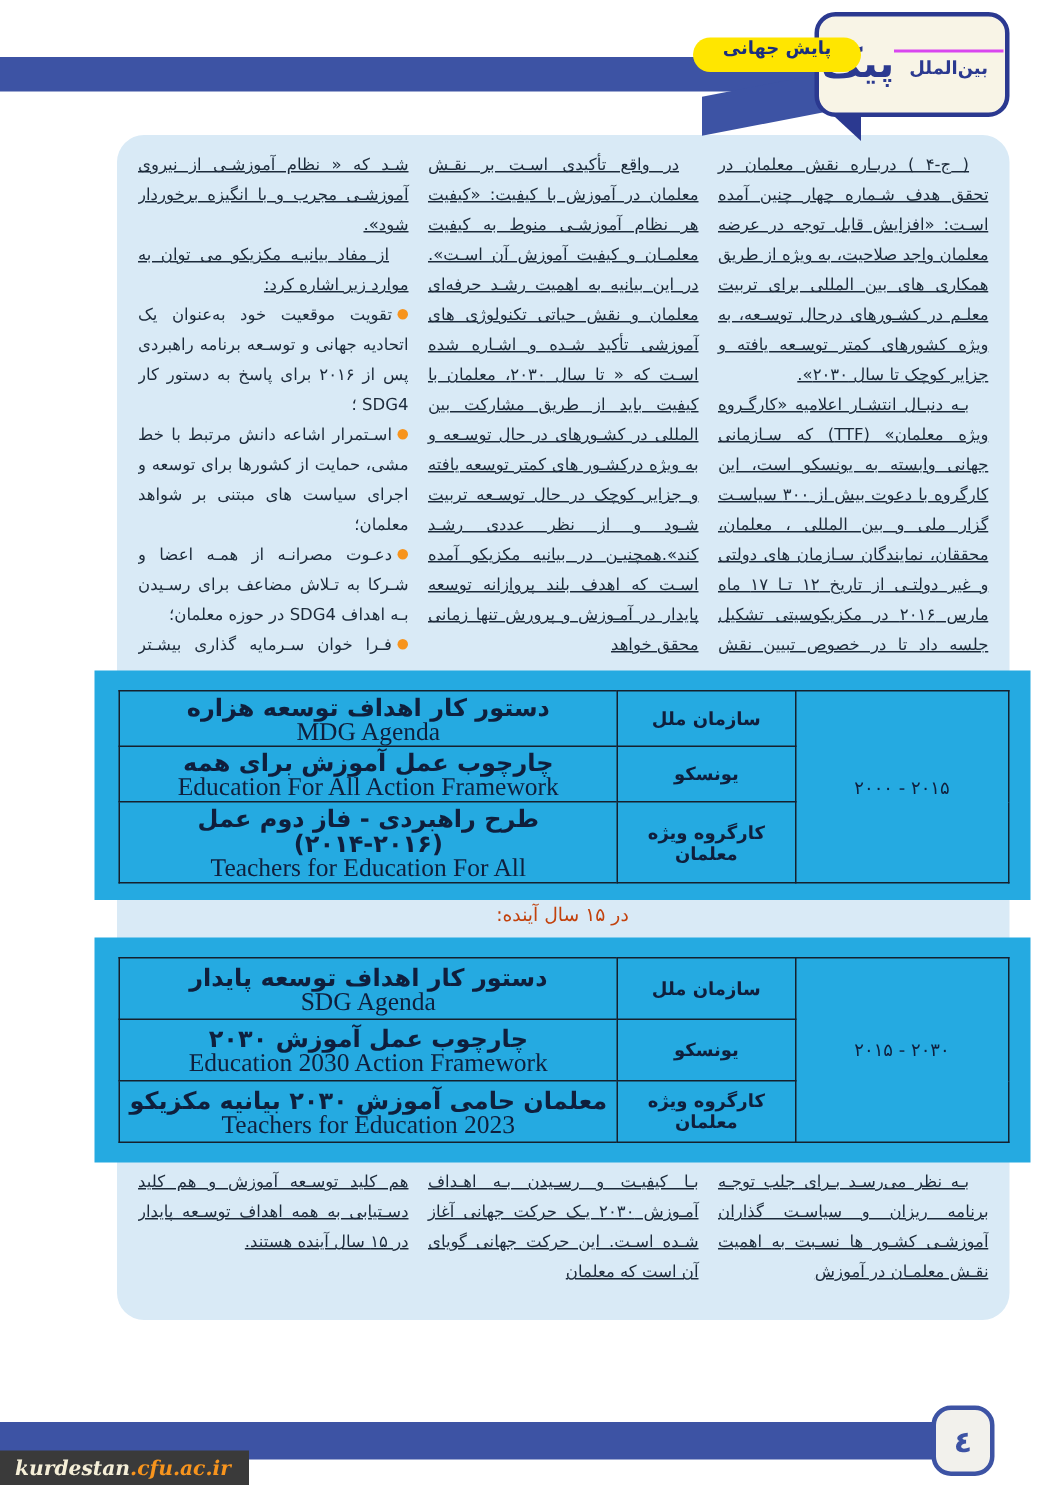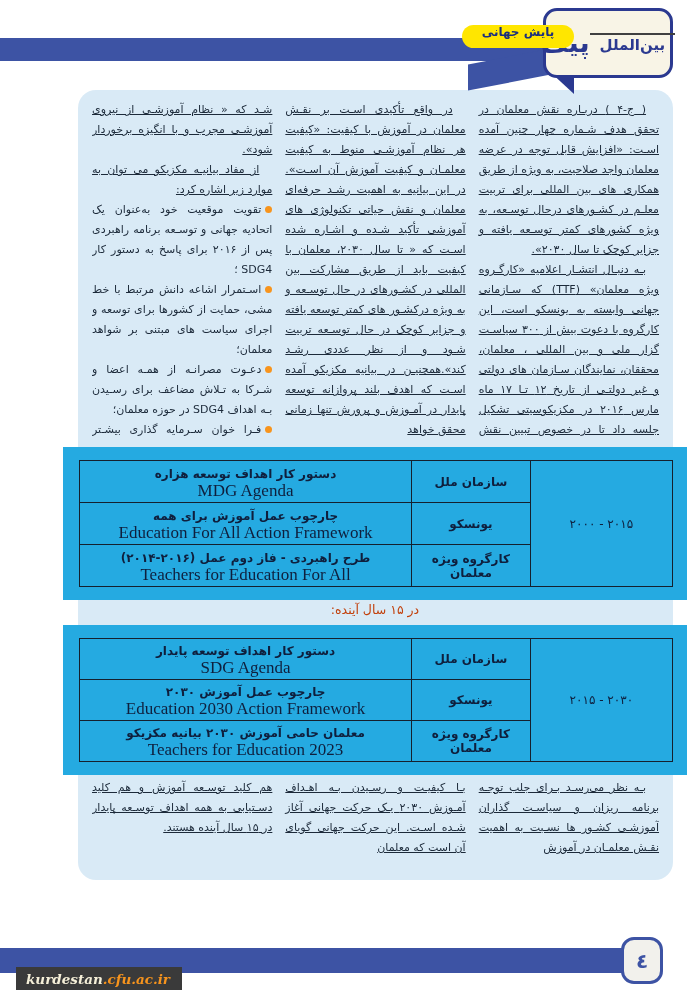--- a/index.html
+++ b/index.html
@@ -8,21 +8,21 @@
 
   
   .header-bar { position:absolute; top:38px; left:0; width:648px; height:23px; background:#3d53a4; z-index:1; }
   .header-swoosh { position:absolute; top:50px; left:468px; width:150px; height:26px; background:#3d53a4; transform:skewY(-11deg); z-index:1; }
   .header-badge { position:absolute; top:25px; left:462px; width:112px; height:23px; background:#ffe600; border-radius:12px; z-index:4;
                   display:flex; align-items:flex-start; justify-content:center; color:#1b2f7e; font-weight:bold; font-size:12px; }
   .logo-tail { position:absolute; top:70px; left:548px; width:0; height:0; border-top:24px solid #2b3990; border-left:26px solid transparent; z-index:2; }
   .logo-bubble { position:absolute; top:8px; left:543px; width:130px; height:70px; background:#f8f4e6; border:3px solid #2b3990; border-radius:14px; z-index:3;
                  display:flex; flex-direction:row; align-items:center; justify-content:center; color:#2b3990; }
   .logo-line1 { font-size:27px; font-weight:bold; line-height:30px; }
-  .logo-line2 { font-size:15px; font-weight:bold; line-height:18px; border-top:2px solid #404040; padding:1px 10px 0 10px; }
+  .logo-line2 { font-size:12px; font-weight:bold; line-height:18px; border-top:2px solid #d946ef; padding:1px 10px 0 10px; }
 
   
   .panel { position:absolute; top:90px; left:78px; width:595px; height:790px; background:#d9eaf6; border-radius:18px; z-index:0; }
 
   .cols { position:absolute; top:10px; left:14px; right:14px; height:340px; display:flex; gap:13px; direction:rtl; overflow:hidden; }
   .col { flex:1; text-align:justify; font-size:11px; line-height:20px; color:#1c2a3a; }
   .col p { margin-bottom:0;text-decoration:underline; }
   .col p.indent { text-indent:13px; }
   .bullet { text-align:justify; }
   .dot { display:inline-block; width:7px; height:7px; border-radius:50%; background:#f7941d; margin-left:4px; }
@@ -33,30 +33,30 @@
 
   
   .cyan-block { position:absolute; left:63px; width:624px; background:#25aae1; z-index:2; padding:13px 14px 13px 16px; }
   .cyan-1 { top:447px; height:153px; }
   .cyan-2 { top:625px; height:150px; }
   table.doc { width:100%; height:100%; border-collapse:collapse; direction:rtl; table-layout:fixed; }
   table.doc td { border:1.5px solid #15202e; color:#0f1f3d; text-align:center; vertical-align:middle; padding:2px 6px; }
   td.c-years { width:24%; font-size:12px; direction:ltr; }
   td.c-org   { width:20%; font-size:12px; font-weight:bold; }
   td.c-title { width:56%; }
-  .t-fa { font-size:12px; font-weight:bold; line-height:17px; }
+  .t-fa { font-size:16px; font-weight:bold; line-height:17px; }
   .t-en { font-size:17px; direction:ltr; line-height:15px; font-family:Liberation Serif, serif; }
 
   .cols-bottom { position:absolute; top:688px; left:14px; right:14px; height:90px; display:flex; gap:13px; direction:rtl; overflow:hidden; }
 
   
   .footer-bar { position:absolute; top:948px; left:0; width:645px; height:25px; background:#3d53a4; border-radius:0 5px 5px 0; z-index:1; }
   .page-badge { position:absolute; top:937px; left:621px; width:42px; height:47px; background:#f2f1ec; border:3px solid #3d53a4; border-radius:13px; z-index:2;
                 display:flex; align-items:center; justify-content:center; color:#3d53a4; font-size:20px; font-weight:bold; }
-  .url-box { position:absolute; top:967px; left:16px; width:166px; height:23px; background:#3a3a3a; z-index:2;
+  .url-box { position:absolute; top:967px; left:0; width:166px; height:23px; background:#3a3a3a; z-index:2;
              display:flex; align-items:center; padding:0 10px; font-family:"DejaVu Serif", serif; font-style:italic; font-weight:bold; font-size:13.5px; }
   .url-name { color:#f5efd8; }
   .url-domain { color:#f7941d; }
 </style>
 </head>
 <body>
 
 <div class="page">
 
   <div class="header-bar"></div>

